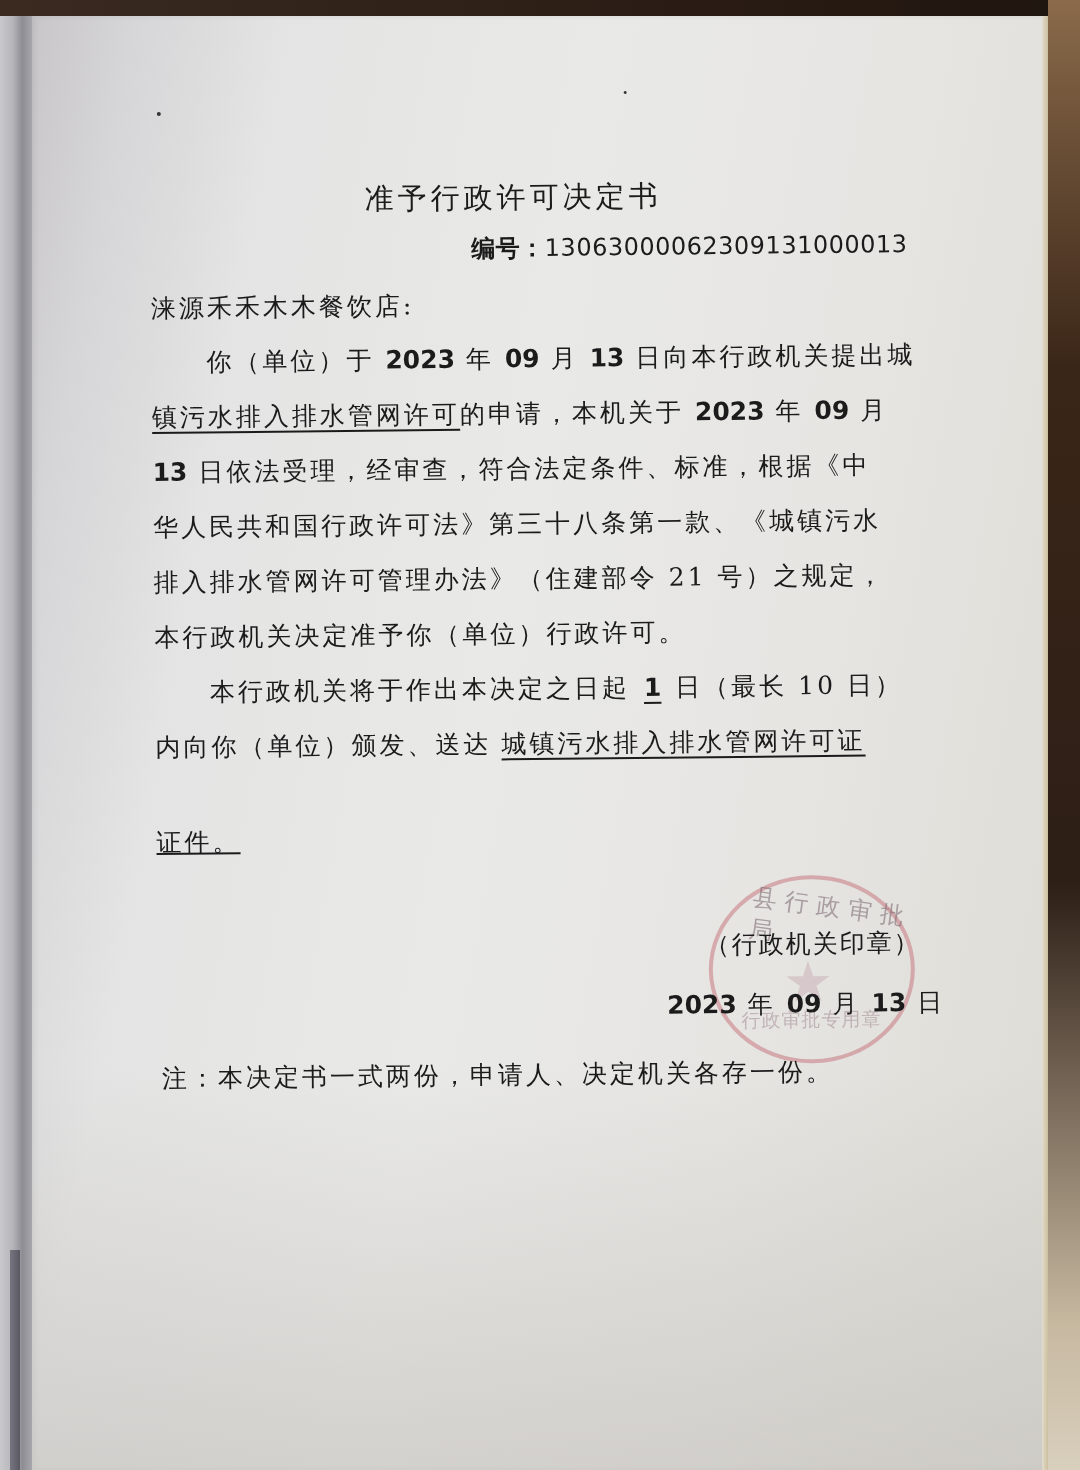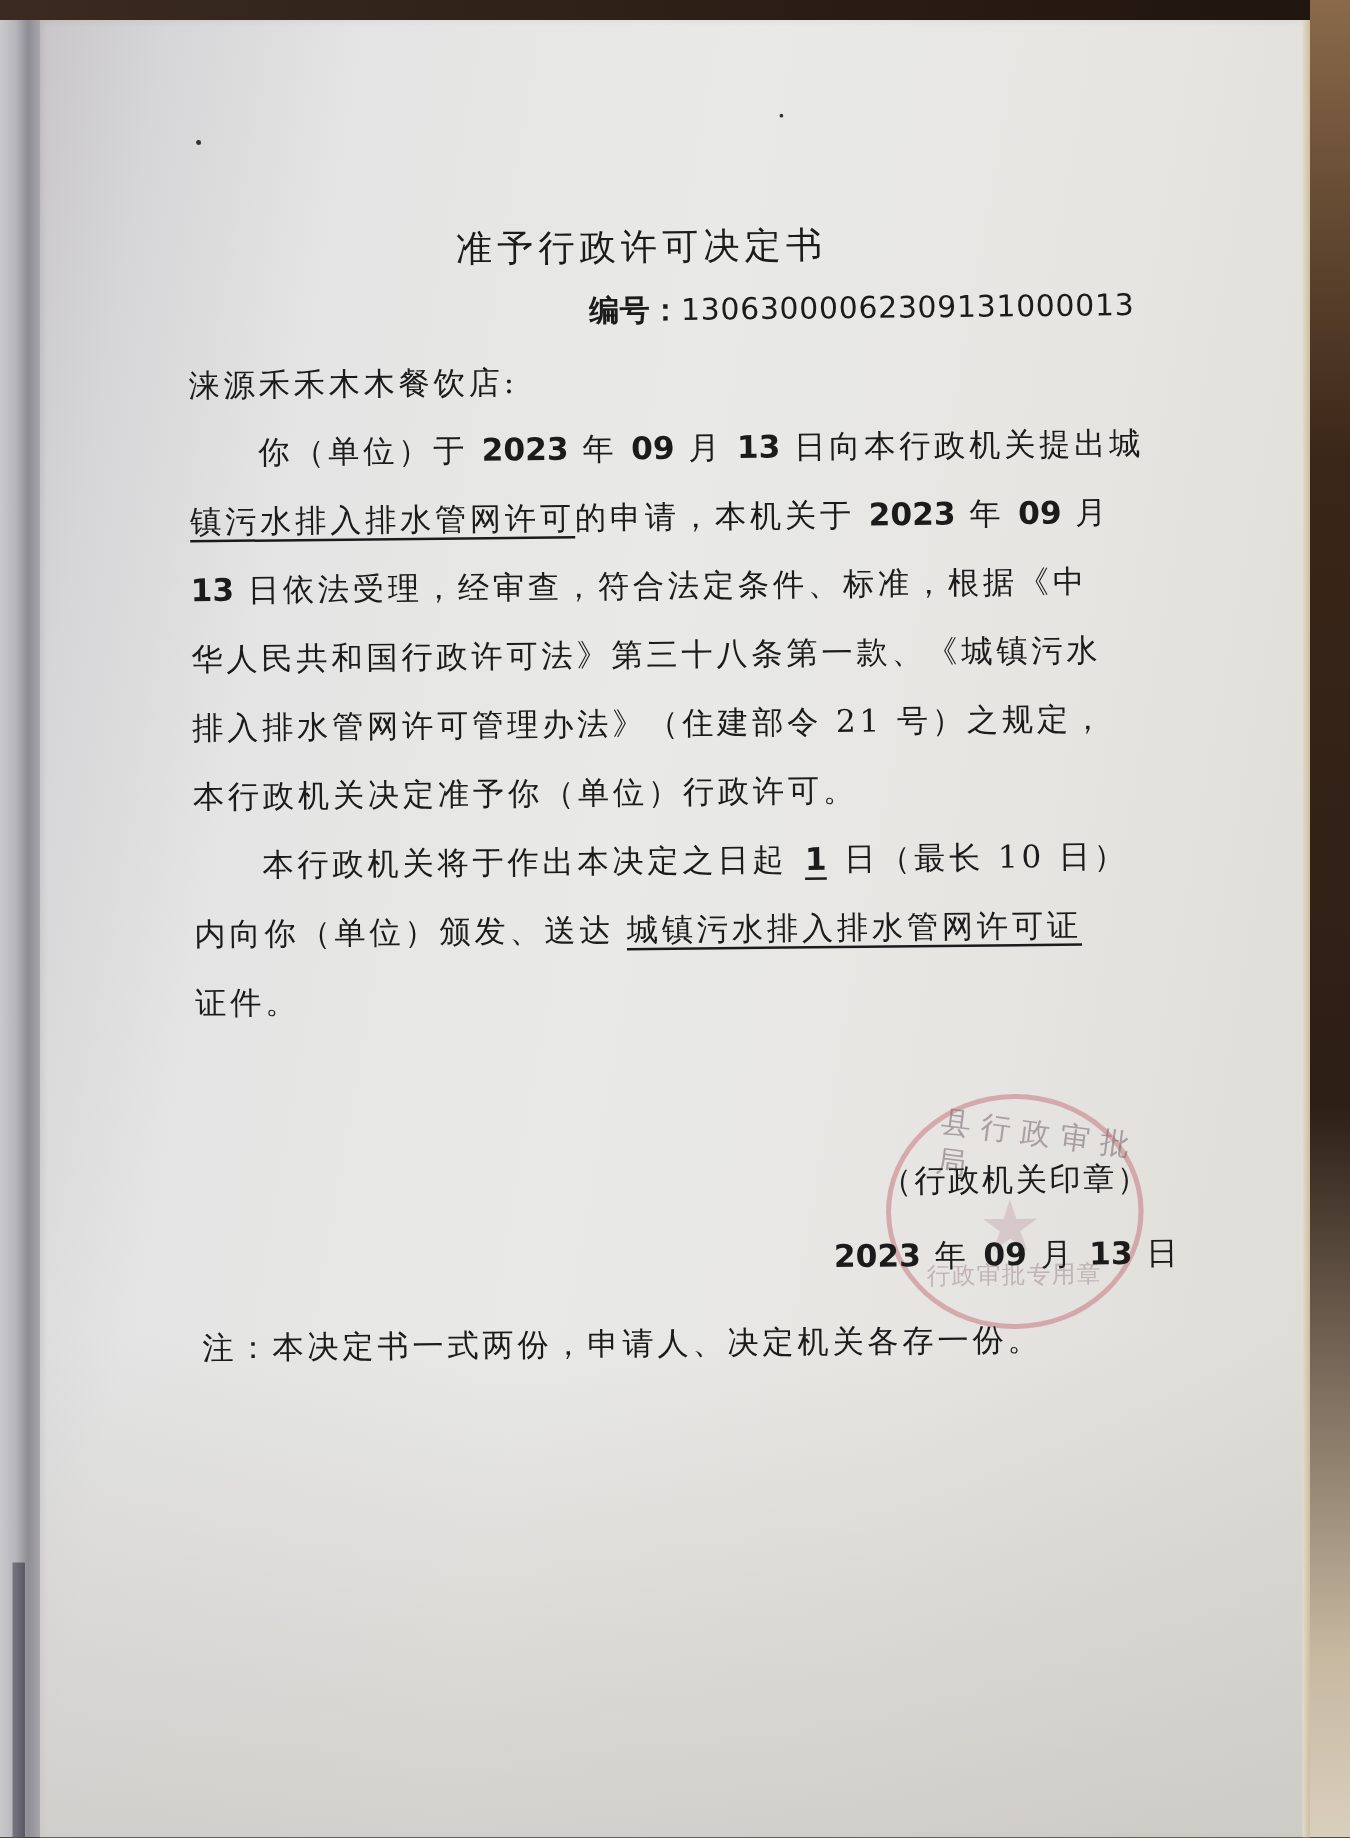--- a/index.html
+++ b/index.html
@@ -131,21 +131,21 @@
   <div class="line" style="top:507px;">华人民共和国行政许可法》第三十八条第一款、《城镇污水</div>
   <div class="line" style="top:562px;">排入排水管网许可管理办法》（住建部令 21 号）之规定，</div>
   <div class="line" style="top:617px;">本行政机关决定准予你（单位）行政许可。</div>
 
   <div class="line indent" style="top:672px;">
     <span>本行政机关将于作出本决定之日起</span><span class="u num" style="padding:0 14px;">1</span><span>日（最长 10 日）</span>
   </div>
   <div class="line" style="top:727px;">
     <span>内向你（单位）颁发、送达</span><span class="u" style="padding-left:10px;">城镇污水排入排水管网许可证</span>
   </div>
-  <div class="line" style="top:782px;">证件。</div>
+  <div class="line" style="top:822px;text-decoration:underline;">证件。</div>
 
   <div class="stamp">
     <div class="stamp-inner">
       <div class="stamp-top">县行政审批局</div>
       <div class="stamp-star">★</div>
       <div class="stamp-bottom">行政审批专用章</div>
     </div>
   </div>
 
   <div class="seal-label">（行政机关印章）</div>

